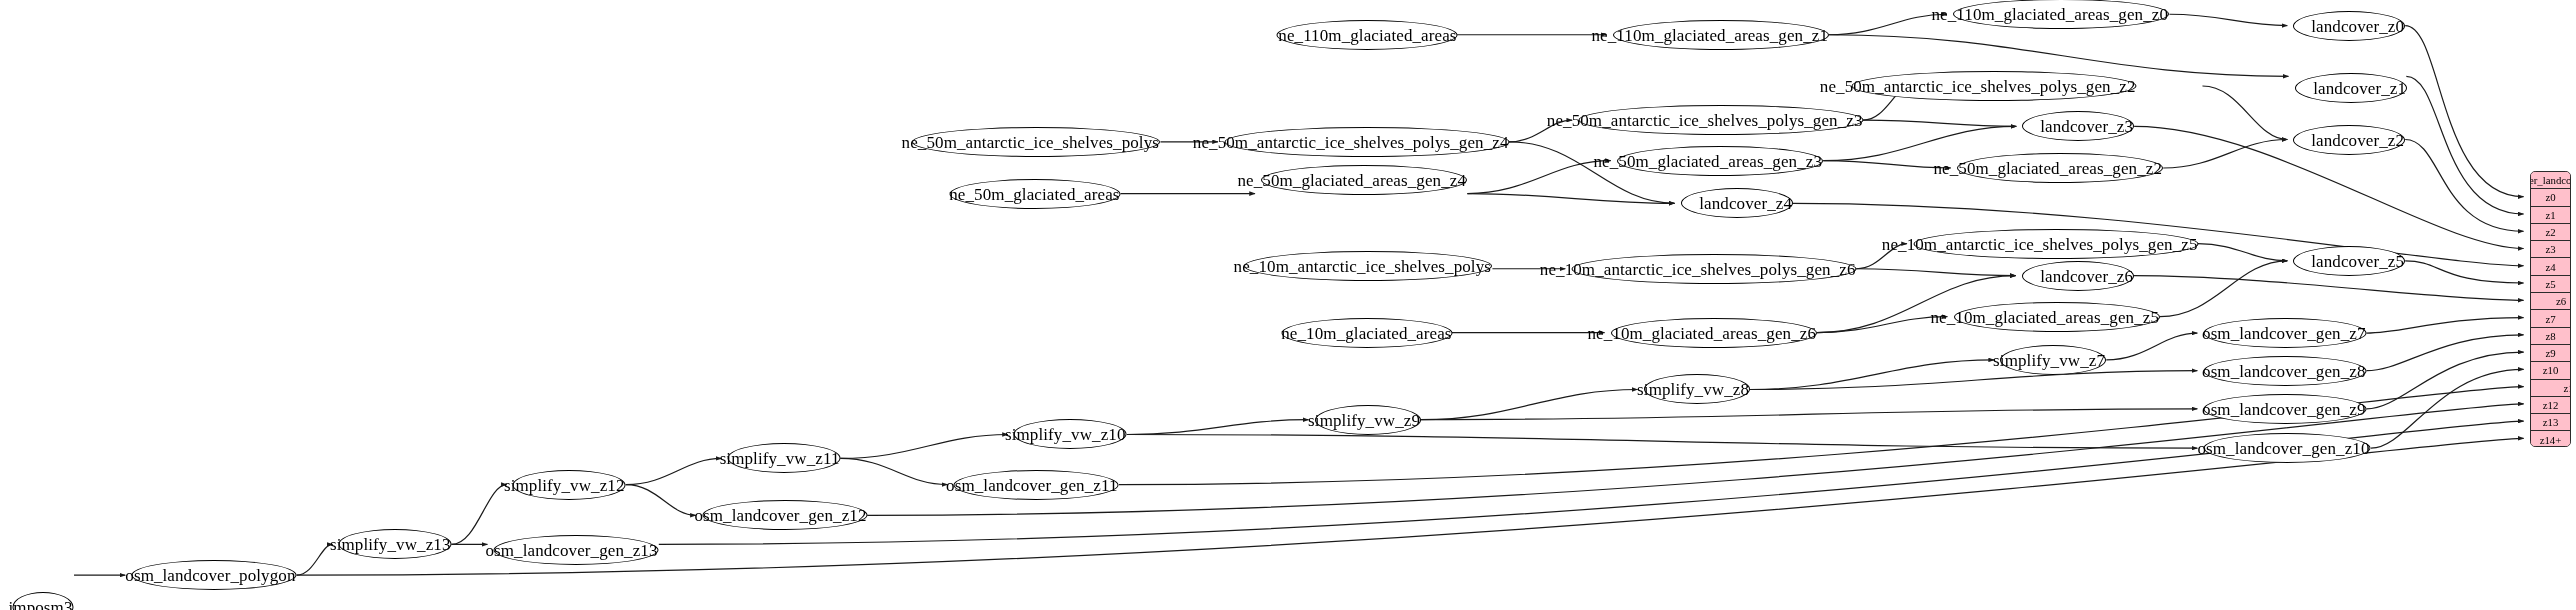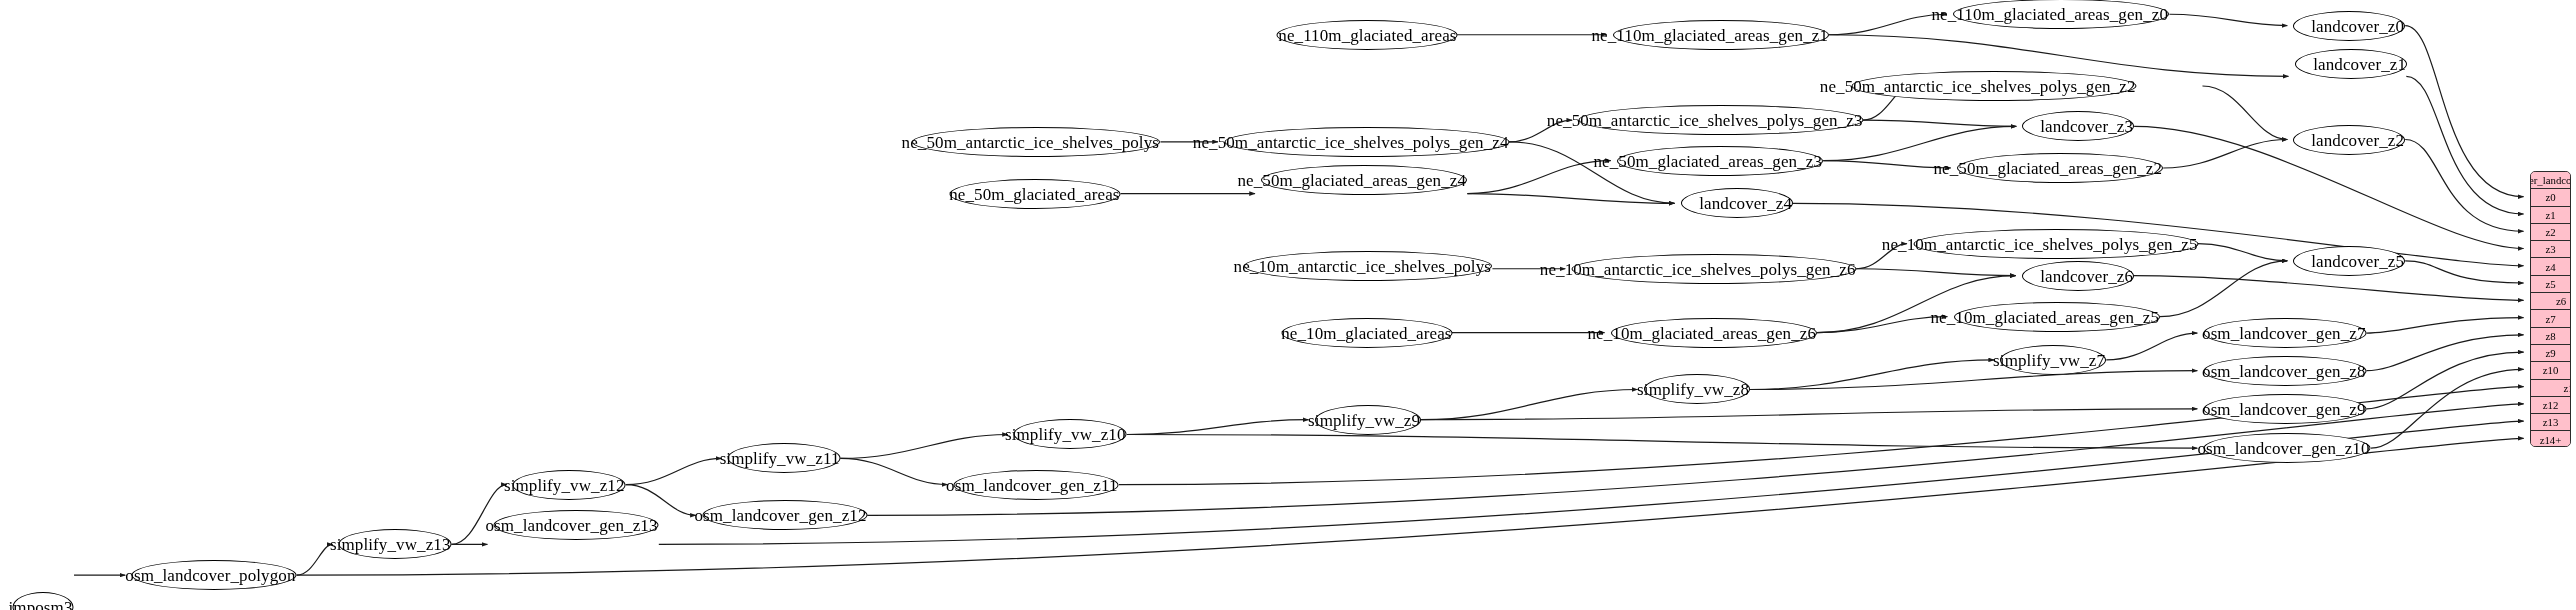--- a/index.html
+++ b/index.html
@@ -118,21 +118,21 @@
   <div id="nodes-layer">
       <div class="node" style="left: 43px; top: 607px; width: 61px; height: 30px;">
         <span>imposm3</span>
       </div>
       <div class="node" style="left: 214px; top: 575px; width: 165px; height: 30px;">
         <span>osm_landcover_polygon</span>
       </div>
       <div class="node" style="left: 395px; top: 544px; width: 113px; height: 30px;">
         <span>simplify_vw_z13</span>
       </div>
-      <div class="node" style="left: 576px; top: 525px; width: 165px; height: 30px;">
+      <div class="node" style="left: 576px; top: 550px; width: 165px; height: 30px;">
         <span>osm_landcover_gen_z13</span>
       </div>
       <div class="node" style="left: 569px; top: 485px; width: 113px; height: 30px;">
         <span>simplify_vw_z12</span>
       </div>
       <div class="node" style="left: 785px; top: 515px; width: 165px; height: 30px;">
         <span>osm_landcover_gen_z12</span>
       </div>
       <div class="node" style="left: 784px; top: 458px; width: 113px; height: 30px;">
         <span>simplify_vw_z11</span>
@@ -214,21 +214,21 @@
       </div>
       <div class="node" style="left: 1737px; top: 203px; width: 112px; height: 30px;">
         <span>landcover_z4</span>
       </div>
       <div class="node" style="left: 2078px; top: 126px; width: 112px; height: 30px;">
         <span>landcover_z3</span>
       </div>
       <div class="node" style="left: 2349px; top: 140px; width: 112px; height: 30px;">
         <span>landcover_z2</span>
       </div>
-      <div class="node" style="left: 2351px; top: 64px; width: 112px; height: 30px;">
+      <div class="node" style="left: 2351px; top: 88px; width: 112px; height: 30px;">
         <span>landcover_z1</span>
       </div>
       <div class="node" style="left: 2349px; top: 26px; width: 112px; height: 30px;">
         <span>landcover_z0</span>
       </div>
       <div class="node" style="left: 1367px; top: 35px; width: 181px; height: 30px;">
         <span>ne_110m_glaciated_areas</span>
       </div>
       <div class="node" style="left: 1721px; top: 35px; width: 216px; height: 30px;">
         <span>ne_110m_glaciated_areas_gen_z1</span>

